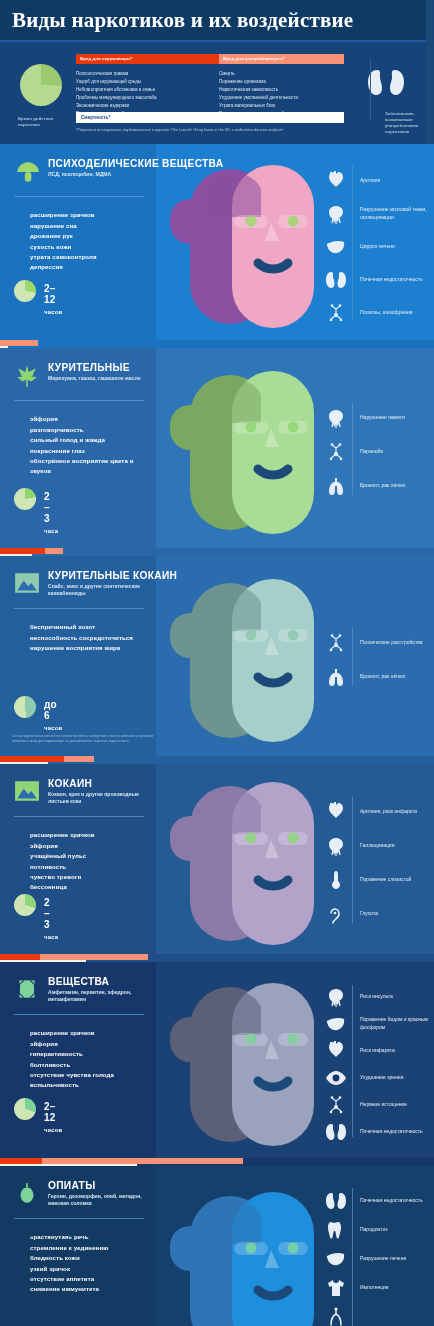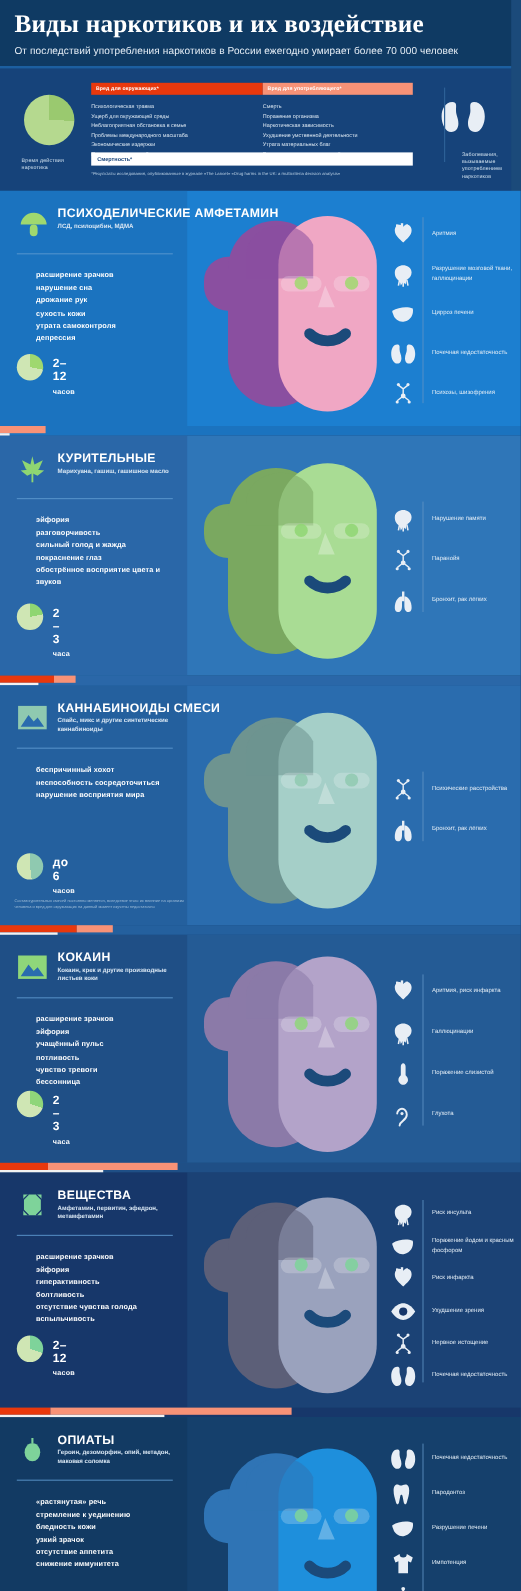--- a/index.html
+++ b/index.html
@@ -96,21 +96,20 @@
   .pbar i { position:absolute; top:0; height:6px; display:block; }
   .pbar .wht { position:absolute; top:6px; height:5px; background:#f2f2f2; display:block; }
 </style>
 </head>
 <body>
 
 <div class="page">
 
   <div class="titlebar">
     <div class="title">Виды наркотиков и их воздействие</div>
-    <div class="subtitle">От последствий употребления наркотиков в России ежегодно умирает более 70 000 человек</div>
   </div>
 
   <div class="header">
     <div class="hdr-inner">
       <div class="pie-big"></div>
       <div class="side-label left">Время действия наркотика</div>
 
       <svg class="kidney-ico" viewBox="0 0 44 36">
         <path d="M13 4c-6 0-9 6-9 12s3 13 8 13c4 0 6-3 6-7 0-5-2-7-2-11 0-4 1-7-3-7z" fill="#e8eef5"></path>
         <path d="M31 4c6 0 9 6 9 12s-3 13-8 13c-4 0-6-3-6-7 0-5 2-7 2-11 0-4-1-7 3-7z" fill="#e8eef5"></path>
@@ -150,21 +149,21 @@
     </div>
   </div>
 
   <div id="sections-root">
       <div class="section" style="height: 196px; background: rgb(28, 127, 208);">
         <div class="sec-left" style="background:#1b73bf"></div>
         <div class="sec-ico"><svg viewBox="0 0 24 22" width="100%" height="100%">
             <path d="M13 3C7 3 3 8 3 12h20C23 8 19 3 13 3z" fill="#9fd86f"></path>
             <rect x="10" y="12" width="6" height="9" rx="3" fill="#9fd86f"></rect>
           </svg></div>
-        <div class="sec-title">ПСИХОДЕЛИЧЕСКИЕ АМФЕТАМИН</div>
+        <div class="sec-title">ПСИХОДЕЛИЧЕСКИЕ ВЕЩЕСТВА</div>
         <div class="sec-sub">ЛСД, псилоцибин, МДМА</div>
         <div class="rule"></div>
         <div class="effects">
           <div>расширение зрачков</div>
           <div>нарушение сна</div>
           <div>дрожание рук</div>
           <div>сухость кожи</div>
           <div>утрата самоконтроля</div>
           <div>депрессия</div>
         </div>
@@ -309,21 +308,21 @@
         <i style="left:0;width:45px;background:#e8380d"></i>
         <i style="left:45px;width:18px;background:#f79277"></i>
         <span class="wht" style="left:0;width:32px"></span>
       </div>
       <div class="section" style="height: 200px; background: rgb(42, 108, 174);">
         <div class="sec-left" style="background:#24609e"></div>
         <div class="sec-ico"><svg viewBox="0 0 24 22" width="100%" height="100%">
             <rect x="1" y="2" width="22" height="18" fill="#8fc9b0"></rect>
             <path d="M3 18l6-9 4 5 3-3 5 7z" fill="#2a6cae"></path>
           </svg></div>
-        <div class="sec-title">КАННАБИНОИДЫ СМЕСИ</div>
+        <div class="sec-title">КУРИТЕЛЬНЫЕ КОКАИН</div>
         <div class="sec-sub">Спайс, микс и другие синтетические каннабиноиды</div>
         <div class="rule"></div>
         <div class="effects">
           <div>беспричинный хохот</div>
           <div>неспособность сосредоточиться</div>
           <div>нарушение восприятия мира</div>
         </div>
         <div class="dur" style="top:140px">
           <div class="dur-pie" style="background:conic-gradient(#8fc9b0 0deg 172.8deg, #cfe6b4 172.8deg 360deg)"></div>
           <div class="dur-txt">до 6 <small>часов</small></div>

